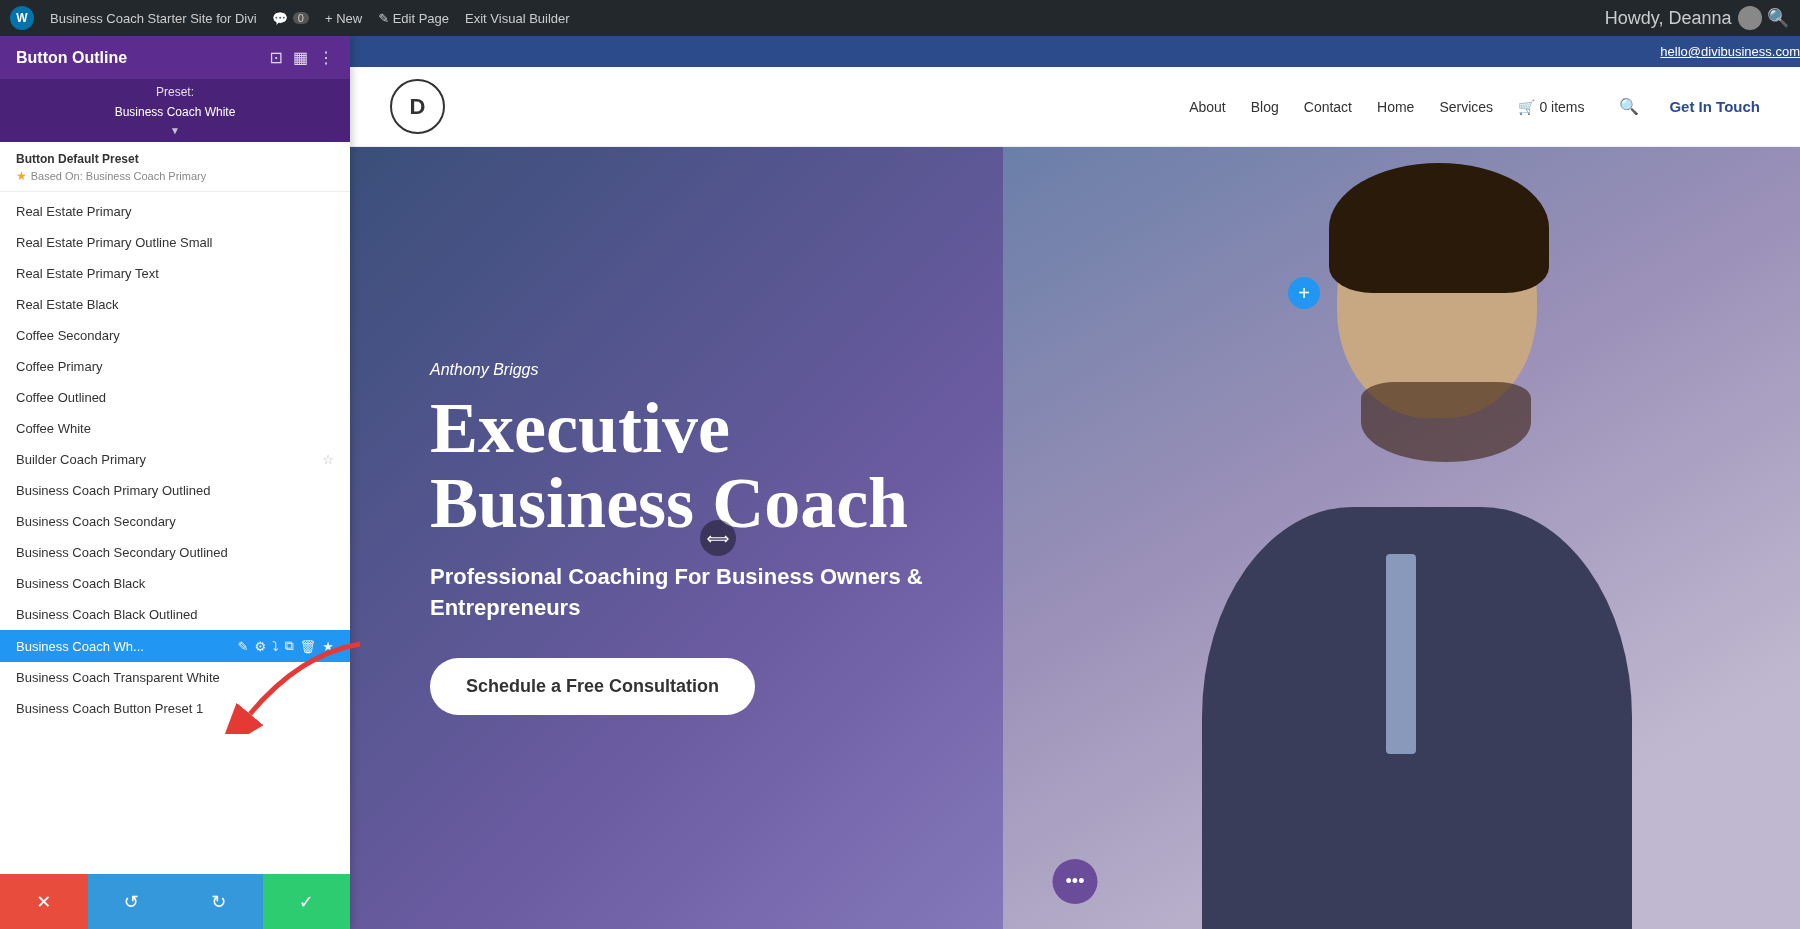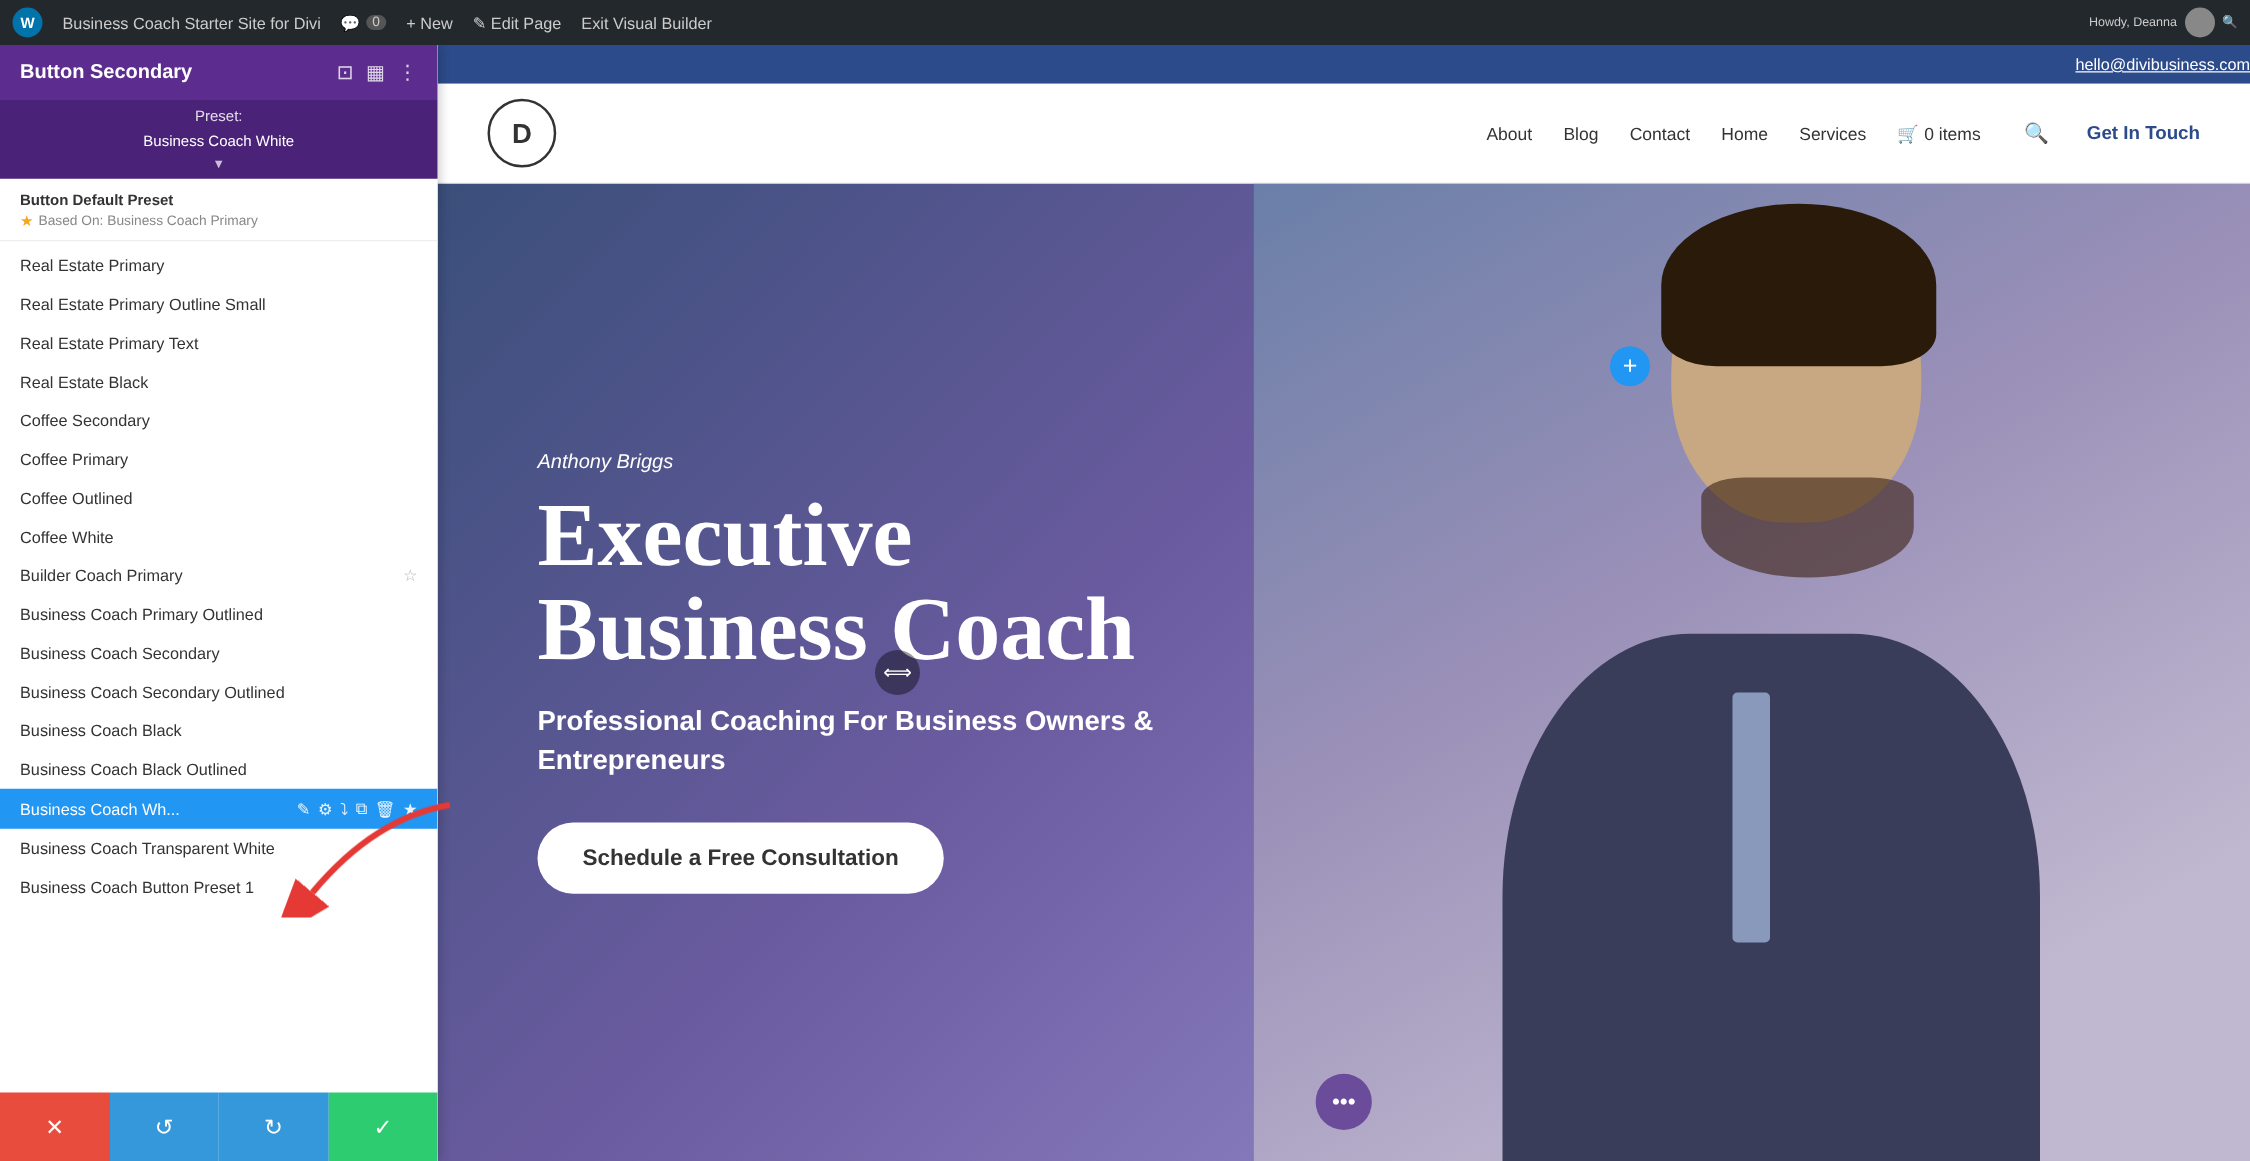--- a/index.html
+++ b/index.html
@@ -27,21 +27,21 @@
     .wp-admin-bar .site-name { color: #eee; font-size: 13px; }
     .wp-admin-bar .admin-bar-item { color: #ccc; font-size: 13px; display: flex; align-items: center; gap: 4px; }
     .wp-admin-bar .admin-bar-item .count {
       background: #555; border-radius: 10px; padding: 0 5px; font-size: 11px;
     }
     .wp-admin-bar .new-btn {
       color: #ccc; font-size: 13px;
     }
     .wp-admin-bar .edit-page { color: #ccc; font-size: 13px; }
     .wp-admin-bar .exit-builder { color: #ccc; font-size: 13px; }
-    .wp-admin-bar .howdy { margin-left: auto; color: #ccc; font-size: 10px; display: flex; align-items: center; gap: 6px; }
+    .wp-admin-bar .howdy { margin-left: auto; color: #ccc; font-size: 18px; display: flex; align-items: center; gap: 6px; }
     .wp-admin-bar .avatar { width: 24px; height: 24px; background: #888; border-radius: 50%; }
     .wp-admin-bar .search-icon-bar { color: #ccc; }
 
     
     .main-area {
       display: flex;
       flex: 1;
       overflow: hidden;
     }
 
@@ -333,21 +333,21 @@
     <span class="avatar"></span>
     <span class="search-icon-bar">🔍</span>
   </span>
 </div>
 
 <div class="main-area">
 
   <div class="left-panel">
 
     <div class="panel-header">
-      <span class="title">Button Secondary</span>
+      <span class="title">Button Outline</span>
       <div class="header-icons">
         <span class="header-icon">⊡</span>
         <span class="header-icon">▦</span>
         <span class="header-icon">⋮</span>
       </div>
     </div>
 
     <div class="preset-bar">
       <span class="preset-label">Preset:</span>
       <span class="preset-name">Business Coach White</span>

